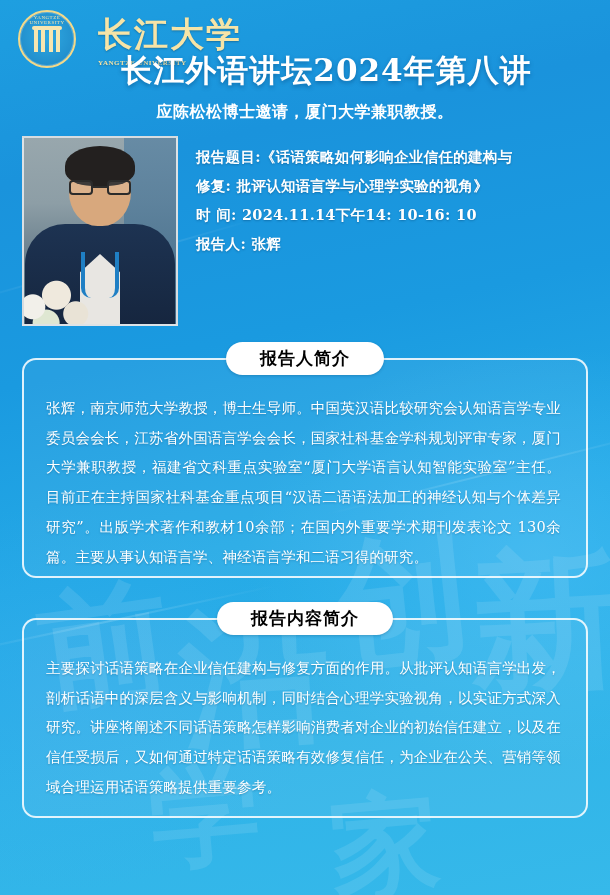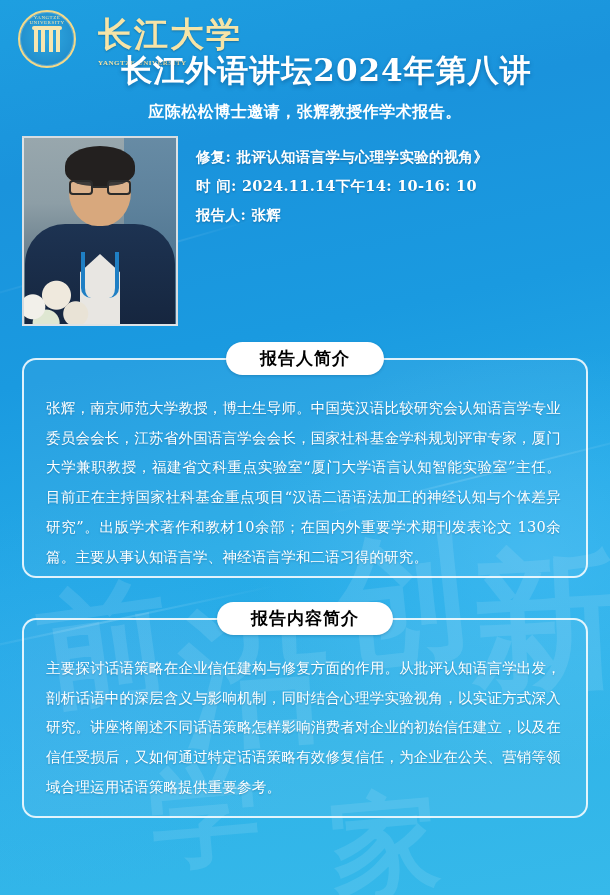--- a/index.html
+++ b/index.html
@@ -350,40 +350,41 @@
       </div>
       <div class="logo-name">
         <span>长江大学</span>
         <span class="sub">YANGTZE UNIVERSITY</span>
       </div>
     </div>
 
     <div class="main-title">长江外语讲坛2024年第八讲</div>
   </div>
 
-  <div class="invite-line">应陈松松博士邀请，张辉教授作学术报告。</div>
+  <div class="invite-line">应陈松松博士邀请，厦门大学兼职教授。</div>
 
   <div class="speaker-row">
     <div class="photo">
       <div class="backwall"></div>
       <div class="blue-panel"></div>
       <div class="body"></div>
       <div class="shirt"></div>
       <div class="lanyard"></div>
       <div class="head"></div>
       <div class="hair"></div>
       <div class="glasses">
         <i class="l"></i>
           <b></b>
           <i class="r"></i>
       </div>
       <div class="flowers"></div>
     </div>
 
     <div class="speaker-info">
+      <div>报告题目:《话语策略如何影响企业信任的建构与</div>
       <div>修复: 批评认知语言学与心理学实验的视角》</div>
       <div>时 间: 2024.11.14下午14: 10-16: 10</div>
       <div>报告人: 张辉</div>
     </div>
   </div>
 
   <div class="card" id="card-bio">
     <div class="card-title">报告人简介</div>
     <div class="card-body">张辉，南京师范大学教授，博士生导师。中国英汉语比较研究会认知语言学专业委员会会长，江苏省外国语言学会会长，国家社科基金学科规划评审专家，厦门大学兼职教授，福建省文科重点实验室“厦门大学语言认知智能实验室”主任。目前正在主持国家社科基金重点项目“汉语二语语法加工的神经认知与个体差异研究”。出版学术著作和教材10余部；在国内外重要学术期刊发表论文 130余篇。主要从事认知语言学、神经语言学和二语习得的研究。</div>
   </div>

